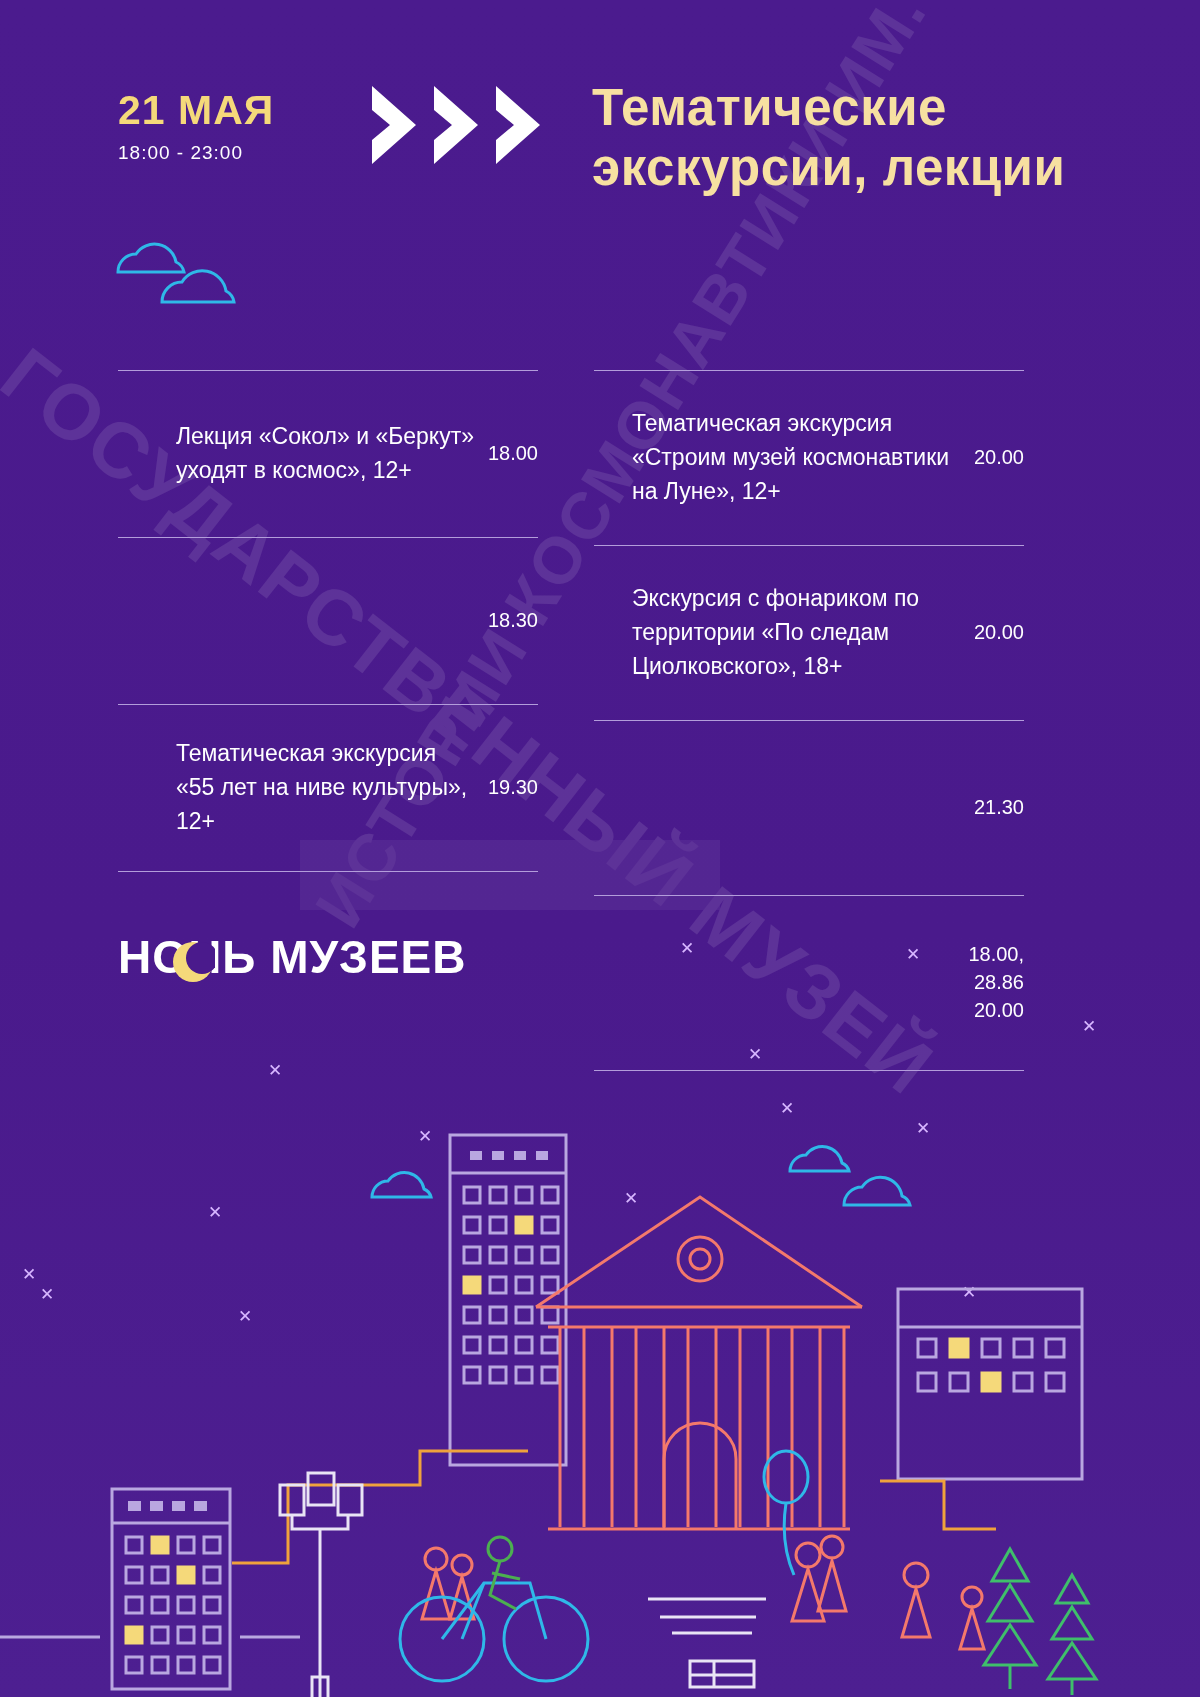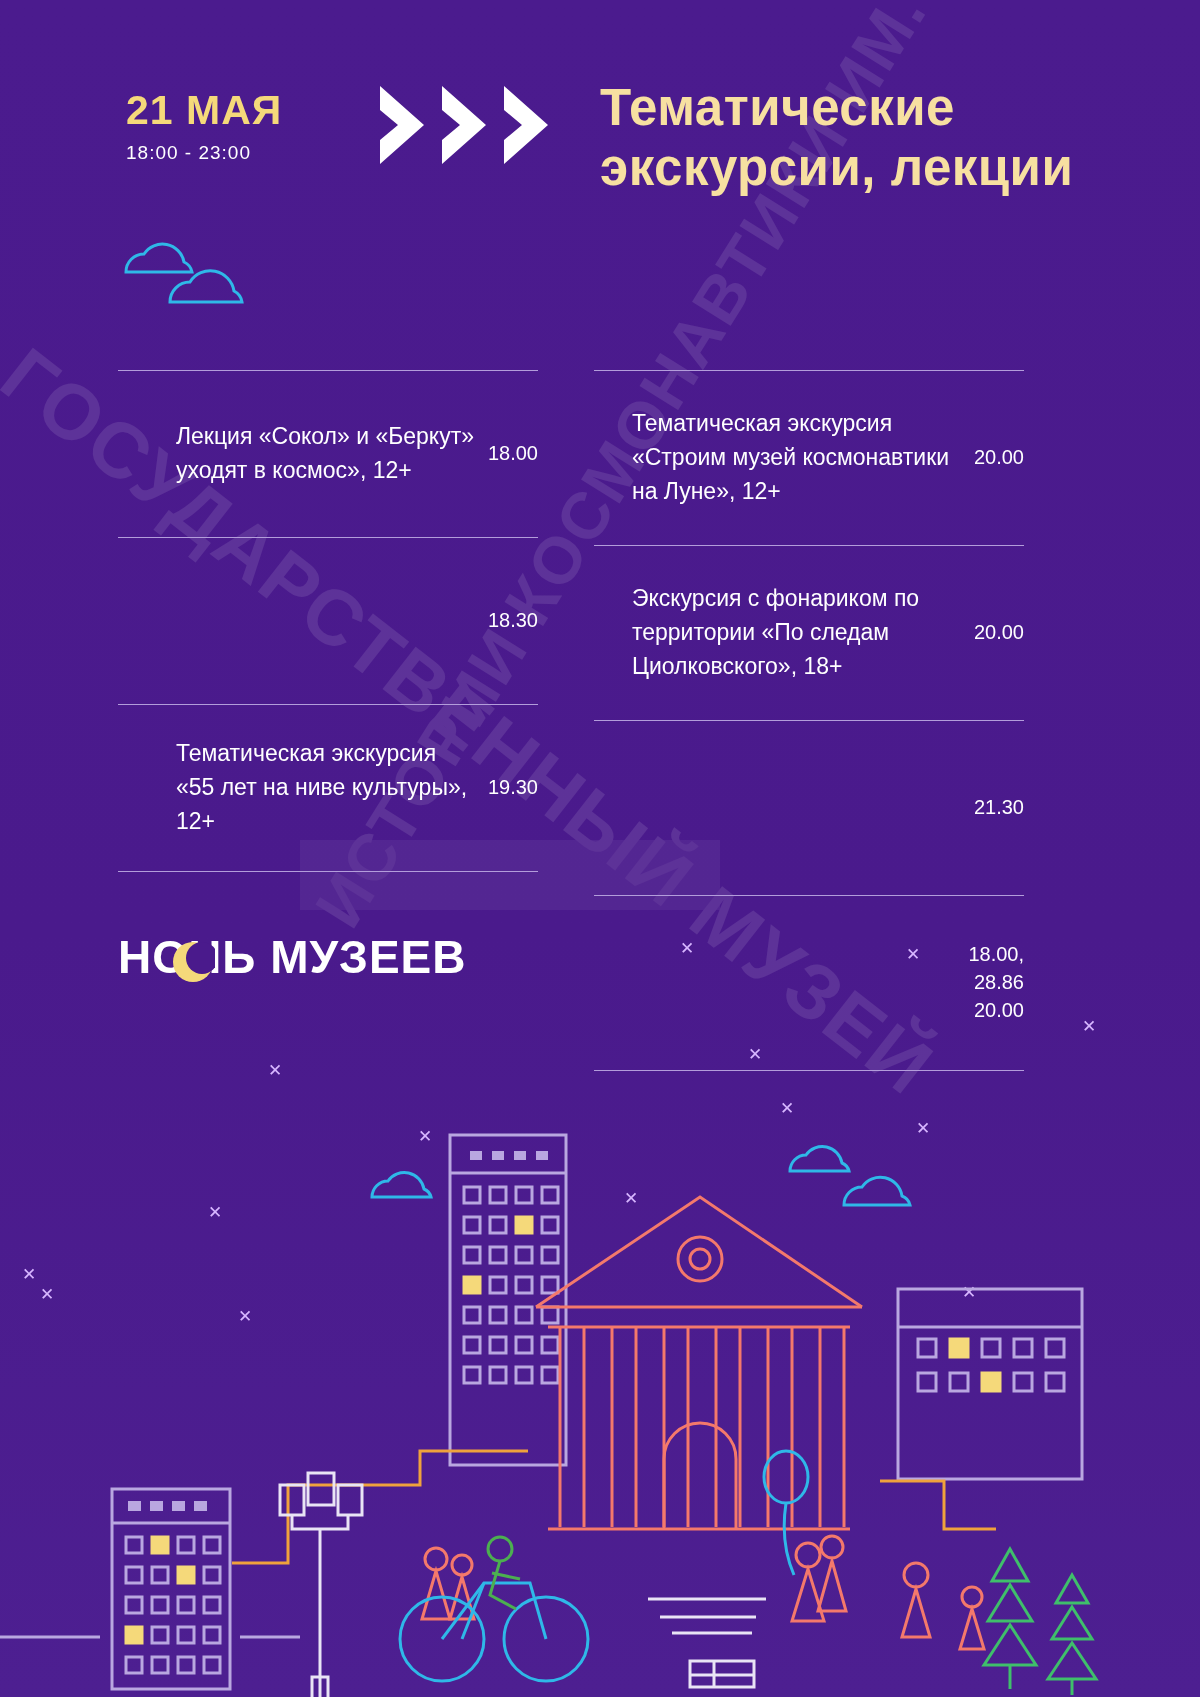--- a/index.html
+++ b/index.html
@@ -51,21 +51,21 @@
   .wm-bar {
     position: absolute;
     left: 300px; top: 840px;
     width: 420px; height: 70px;
     background: #ffffff;
     opacity: .5;
   }
   
   .header {
     position: absolute;
-    left: 8px; top: 0;
+    left: 0; top: 0;
     width: 1059px; height: 300px;
   }
   .date-block {
     position: absolute;
     left: 118px; top: 88px;
   }
   .date-main {
     font-size: 41px;
     font-weight: bold;
     color: #f5d97a;

